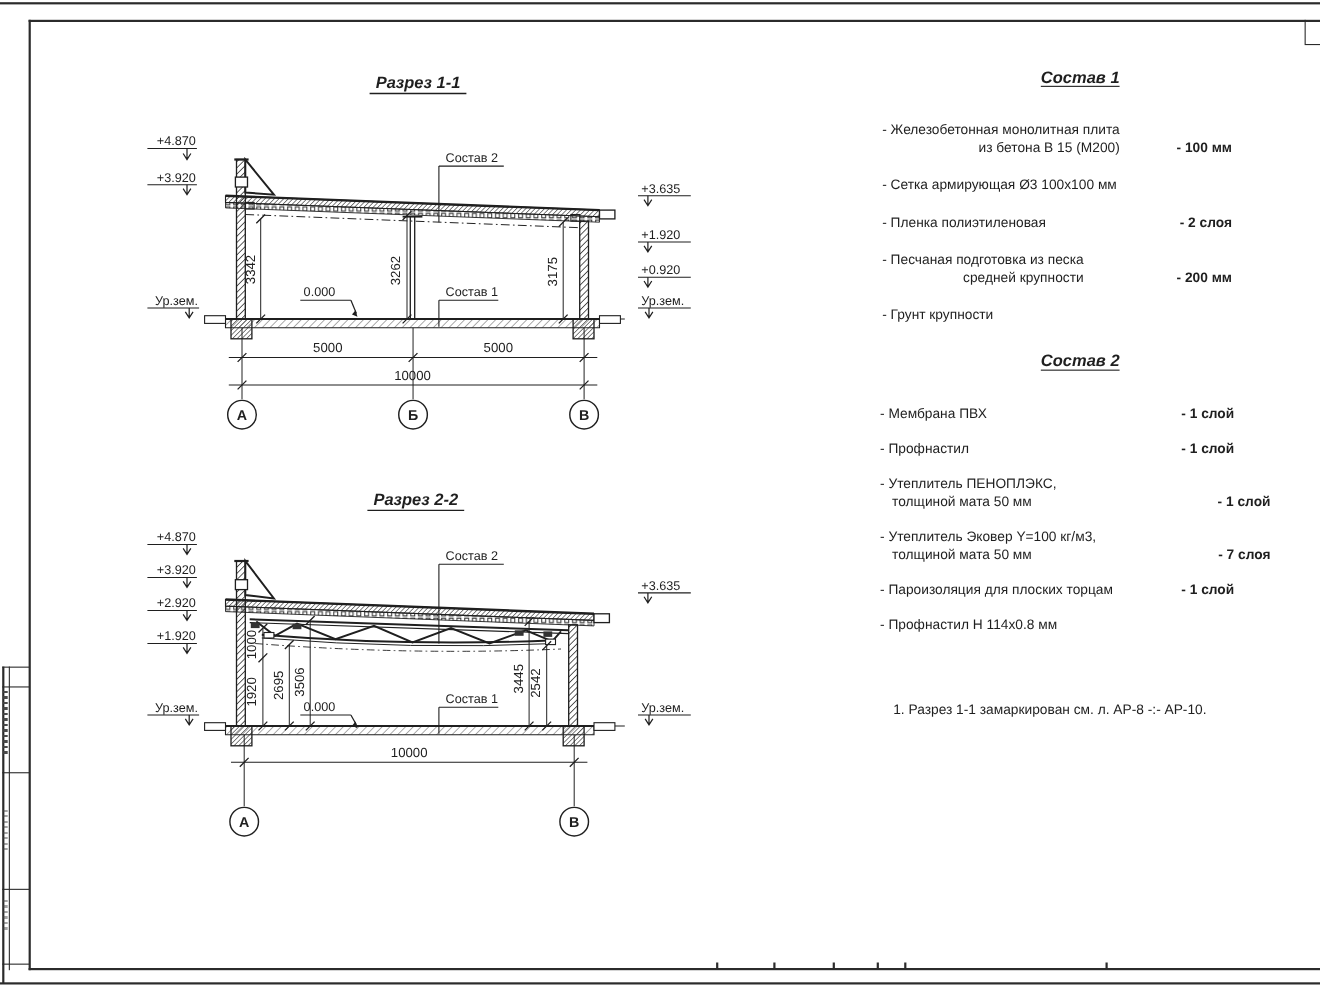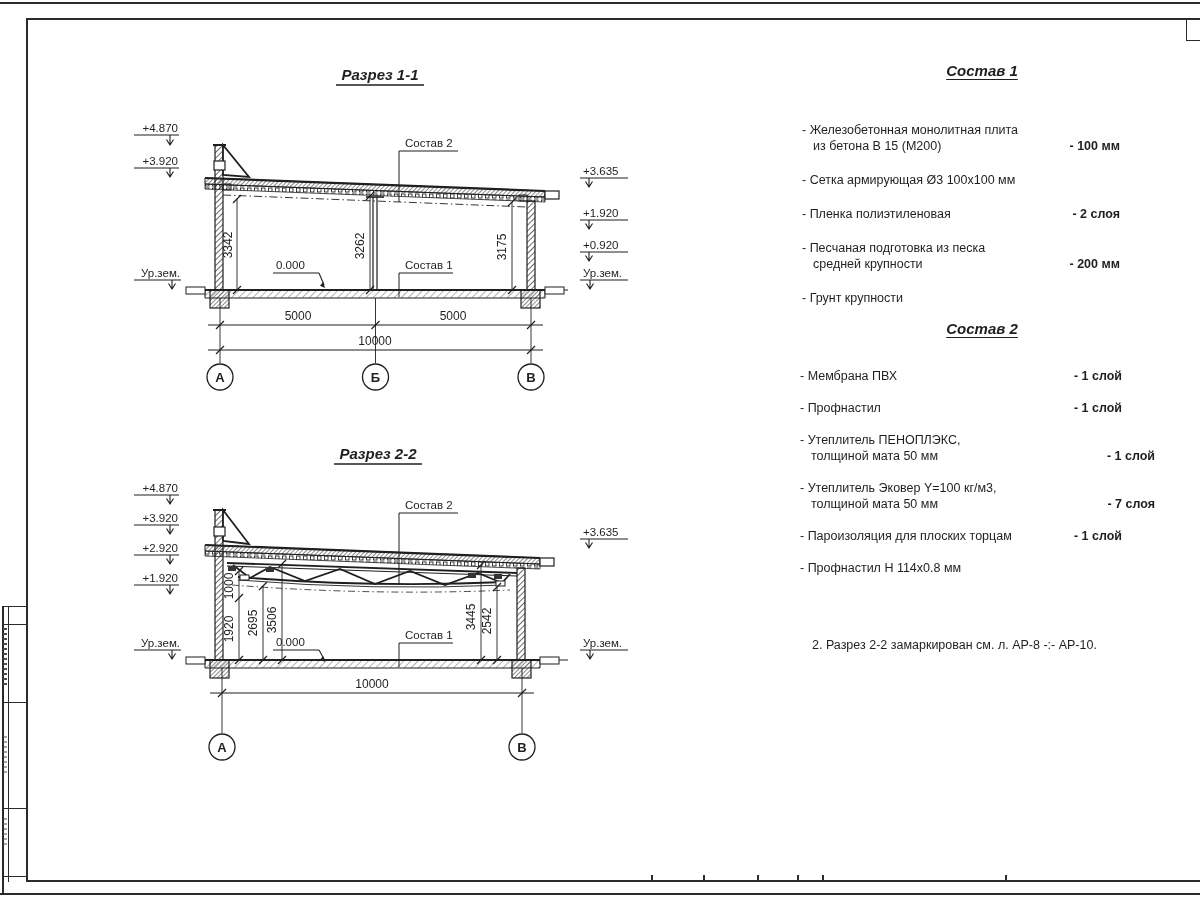--- a/index.html
+++ b/index.html
@@ -345,21 +345,21 @@
       <circle cx="102" cy="312" r="13" stroke-width="1.3"></circle>
       <text class="t-axis" x="102" y="316.5" text-anchor="middle" stroke="none" fill="#1f1f1f" font-weight="normal">А</text>
       <circle cx="402" cy="312" r="13" stroke-width="1.3"></circle>
       <text class="t-axis" x="402" y="316.5" text-anchor="middle" stroke="none" fill="#1f1f1f" font-weight="normal">В</text>
     </g>
   </g>
 </svg>
 
 <div class="sostav-title" style="left:802px;top:62px;">Состав 1</div>
 
-<div class="items" style="left:802px;top:122px;width:318px;">
+<div class="items" style="left:802px;top:110px;width:318px;text-align:right;">
   <div class="item">
     <span class="txt">- Железобетонная  монолитная плита
 из бетона В 15 (М200)</span>
     <span class="val">- 100 мм</span>
   </div>
   <div class="item">
     <span class="txt">- Сетка армирующая Ø3 100х100 мм</span>
     <span class="val"></span>
   </div>
   <div class="item">
@@ -402,14 +402,14 @@
     <span class="txt">- Пароизоляция для плоских торцам</span>
     <span class="val">- 1 слой</span>
   </div>
   <div class="item">
     <span class="txt">- Профнастил Н 114х0.8 мм</span>
     <span class="val"></span>
   </div>
 </div>
 
 <div class="notes" style="left:812px;top:636px;width:350px;">
-  <span>2. Разрез 2-2 замаркирован см. л. АР-8 -:- АР-10.</span>
+  <span>1. Разрез 1-1 замаркирован см. л. АР-8 -:- АР-10.</span>
 </div>
 
 </body></html>

